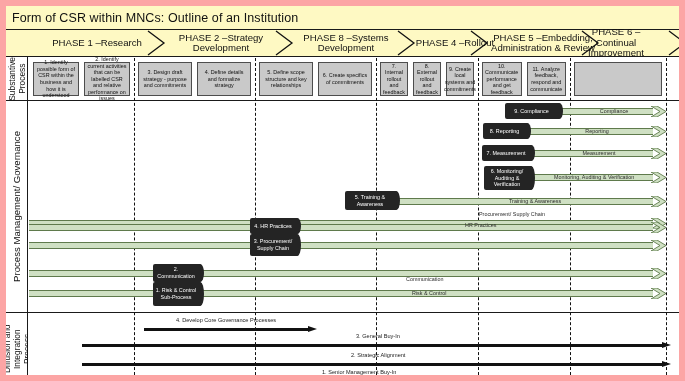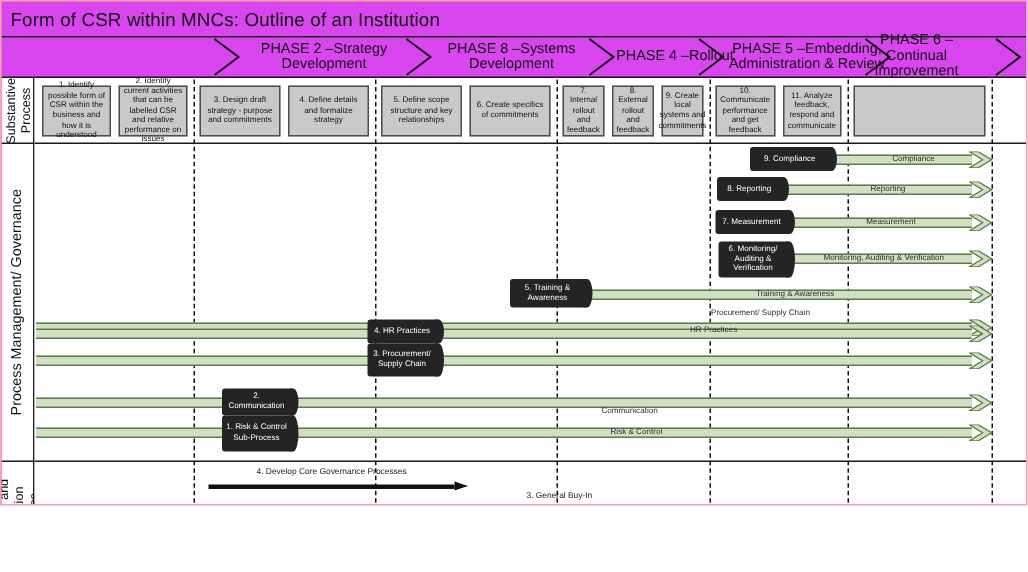--- a/index.html
+++ b/index.html
@@ -1,21 +1,21 @@
 <!DOCTYPE html>
 <html><head>
 <meta charset="utf-8">
 <style>
   html,body{margin:0;padding:0;background:#fff;}
   body{font-family:"Liberation Sans","DejaVu Sans",sans-serif;}
   #root{
-    position:relative;width:685px;height:337px;
-    box-sizing:border-box;
-    border:1px solid #fca5a5;
-    background:#d946ef;
+    position:relative;width:685px;height:381px;
+    box-sizing:border-box;
+    border:6px solid #fca5a5;
+    background:#fef9c3;
     overflow:hidden;
   }
   
   .title-bar{
     position:absolute;left:0;top:0;width:683px;height:24px;
     box-sizing:border-box;
     border-bottom:1px solid #1a1a1a;
     display:flex;align-items:center;
     padding-left:6px;
     font-size:12.5px;color:#111;letter-spacing:.1px;
@@ -143,20 +143,23 @@
 </head>
 <body>
 
 <div id="root">
 
   <div class="title-bar">
     <span>Form of CSR within MNCs: Outline of an Institution</span>
   </div>
 
   <div class="phase-band">
+    <div class="phase" style="left:22px;width:138px;">
+      <span>PHASE 1 –Research</span>
+    </div>
     <div class="chev" style="left:140px;">
       <svg width="22" height="26" viewBox="0 0 22 26">
           <path d="M2,1 L18,13 L2,25" fill="none" stroke="#111" stroke-width="1.3"></path>
         </svg>
     </div>
 
     <div class="phase" style="left:160px;width:110px;">
       <span>PHASE 2 –Strategy Development</span>
     </div>
     <div class="chev" style="left:268px;">

